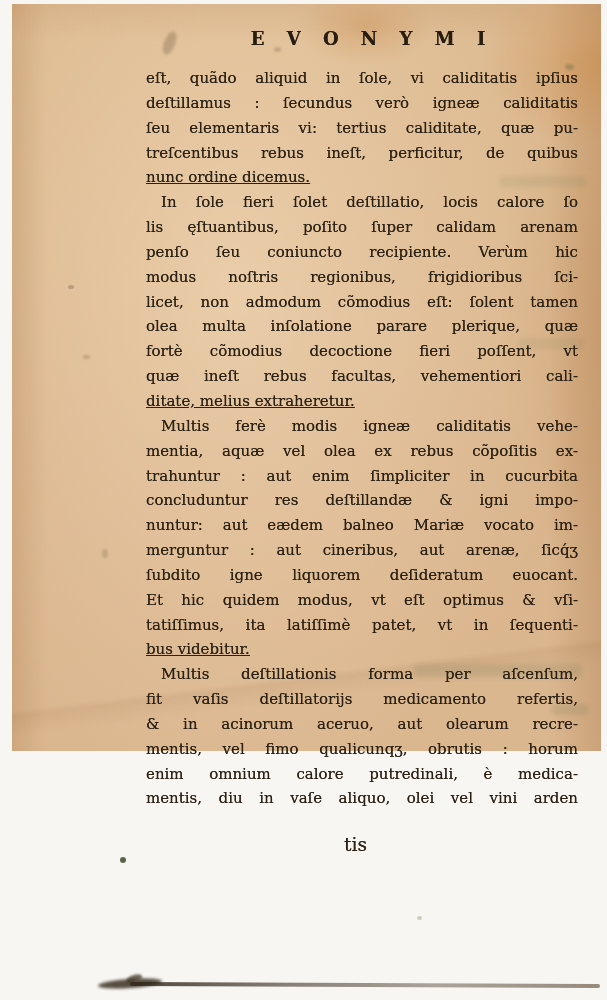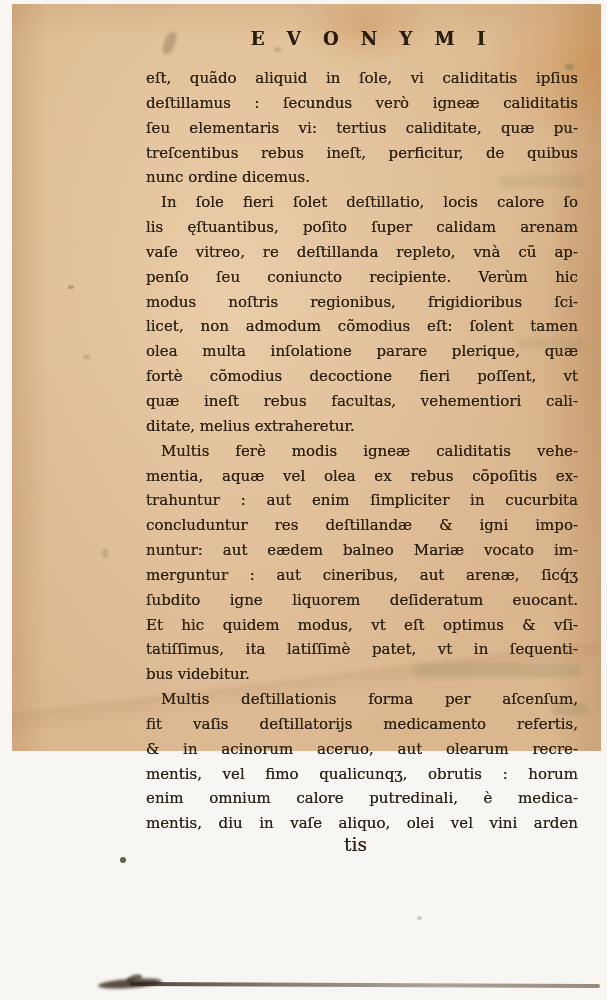--- a/index.html
+++ b/index.html
@@ -55,21 +55,21 @@
     line-height: 24.85px;
     text-shadow: 0 0 0.6px rgba(42,32,19,0.75);
   }
   .line {
     text-align: justify;
     text-align-last: justify;
     white-space: normal;
     height: 24.85px;
     overflow: visible;
   }
-  .line.plast { text-align-last: left; }
+  .line.plast { text-align-last: left; text-decoration: underline; }
   .line.indent { text-indent: 15px; }
   .catchword {
     position: absolute;
     left: 146px; top: 833px; width: 432px;
     text-align: center;
     padding-right: 13px;
     box-sizing: border-box;
     color: #2a2013;
     font-size: 18.7px;
     line-height: 24.85px;
@@ -149,21 +149,20 @@
   <div class="textblock">
 
     <div class="line">eſt, quãdo aliquid in ſole, vi caliditatis ipſius</div>
     <div class="line">deſtillamus : ſecundus verò igneæ caliditatis</div>
     <div class="line">ſeu elementaris vi: tertius caliditate, quæ pu-</div>
     <div class="line">treſcentibus rebus ineſt, perficitur, de quibus</div>
     <div class="line plast">nunc ordine dicemus.</div>
 
     <div class="line indent">In ſole fieri ſolet deſtillatio, locis calore ſo</div>
     <div class="line">lis ęſtuantibus, poſito ſuper calidam arenam</div>
-    <div class="line">vaſe vitreo, re deſtillanda repleto, vnà cũ ap-</div>
     <div class="line">penſo ſeu coniuncto recipiente. Verùm hic</div>
     <div class="line">modus noſtris regionibus, frigidioribus ſci-</div>
     <div class="line">licet, non admodum cõmodius eſt: ſolent tamen</div>
     <div class="line">olea multa inſolatione parare plerique, quæ</div>
     <div class="line">fortè cõmodius decoctione fieri poſſent, vt</div>
     <div class="line">quæ ineſt rebus facultas, vehementiori cali-</div>
     <div class="line plast">ditate, melius extraheretur.</div>
 
     <div class="line indent">Multis ferè modis igneæ caliditatis vehe-</div>
     <div class="line">mentia, aquæ vel olea ex rebus cõpoſitis ex-</div>

